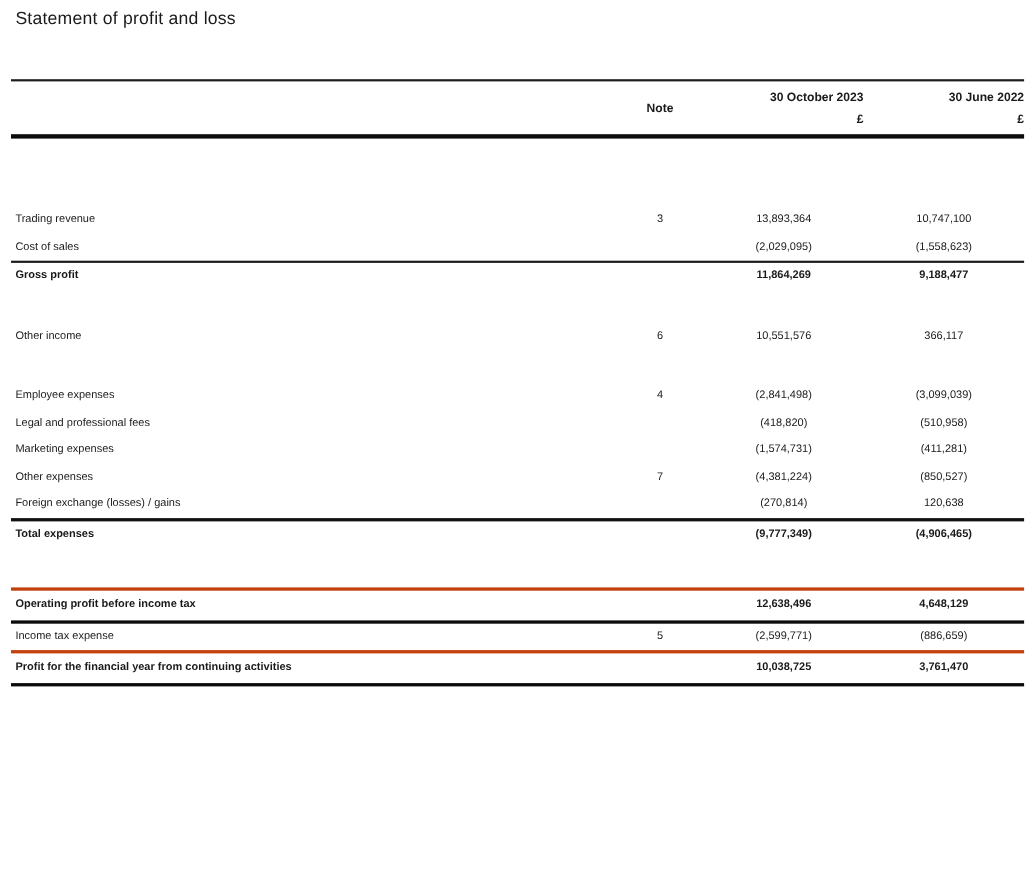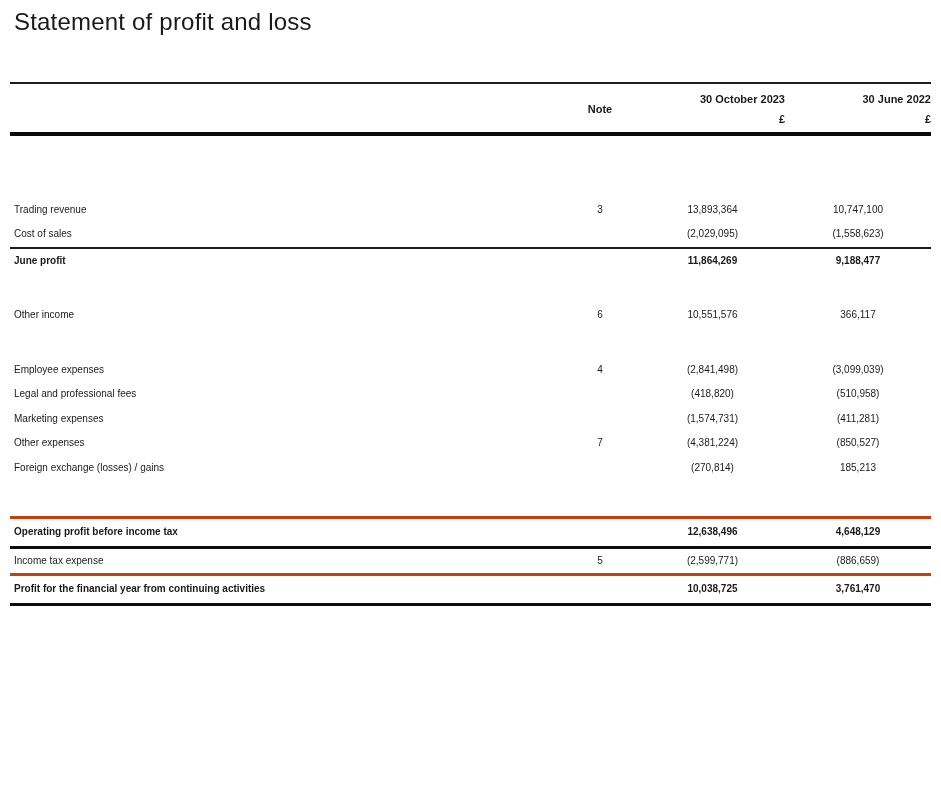--- a/index.html
+++ b/index.html
@@ -13,21 +13,21 @@
     font-family: "Liberation Sans", sans-serif;
     color: #1a1a1a;
     overflow: hidden;
   }
   .page {
     padding: 6px 10px 0 10px;
     box-sizing: border-box;
     width: 941px;
   }
   .doc-title, .doc-subtitle {
-    font-size: 24px;
+    font-size: 16px;
     font-weight: 400;
     margin: 0 0 0 4px;
     letter-spacing: 0.2px;
     line-height: 1.2;
   }
   .doc-title { margin-top: 2px; }
   .doc-subtitle { margin-top: 9px; }
 
   .pl-table { margin-top: 45px; }
 
@@ -109,21 +109,21 @@
   </div>
 
   <div class="grid-row t-row item">
     <div class="cell-label">Cost of sales</div>
     <div class="cell-note"></div>
     <div class="cell-current">(2,029,095)</div>
     <div class="cell-prior">(1,558,623)</div>
   </div>
 
   <div class="grid-row t-row subtotal">
-    <div class="cell-label">June profit</div>
+    <div class="cell-label">Gross profit</div>
     <div class="cell-note"></div>
     <div class="cell-current">11,864,269</div>
     <div class="cell-prior">9,188,477</div>
   </div>
 
   <div class="grid-row t-row item spaced">
     <div class="cell-label">Other income</div>
     <div class="cell-note">6</div>
     <div class="cell-current">10,551,576</div>
     <div class="cell-prior">366,117</div>
@@ -155,23 +155,29 @@
     <div class="cell-label">Other expenses</div>
     <div class="cell-note">7</div>
     <div class="cell-current">(4,381,224)</div>
     <div class="cell-prior">(850,527)</div>
   </div>
 
   <div class="grid-row t-row item">
     <div class="cell-label">Foreign exchange (losses) / gains</div>
     <div class="cell-note"></div>
     <div class="cell-current">(270,814)</div>
-    <div class="cell-prior">185,213</div>
-  </div>
-
+    <div class="cell-prior">120,638</div>
+  </div>
+
+  <div class="grid-row t-row subtotal heavy">
+    <div class="cell-label">Total expenses</div>
+    <div class="cell-note"></div>
+    <div class="cell-current">(9,777,349)</div>
+    <div class="cell-prior">(4,906,465)</div>
+  </div>
 
   <div class="grid-row t-row total spaced">
     <div class="cell-label">Operating profit before income tax</div>
     <div class="cell-note"></div>
     <div class="cell-current">12,638,496</div>
     <div class="cell-prior">4,648,129</div>
   </div>
 
   <div class="grid-row t-row item spaced-wide">
     <div class="cell-label">Income tax expense</div>

